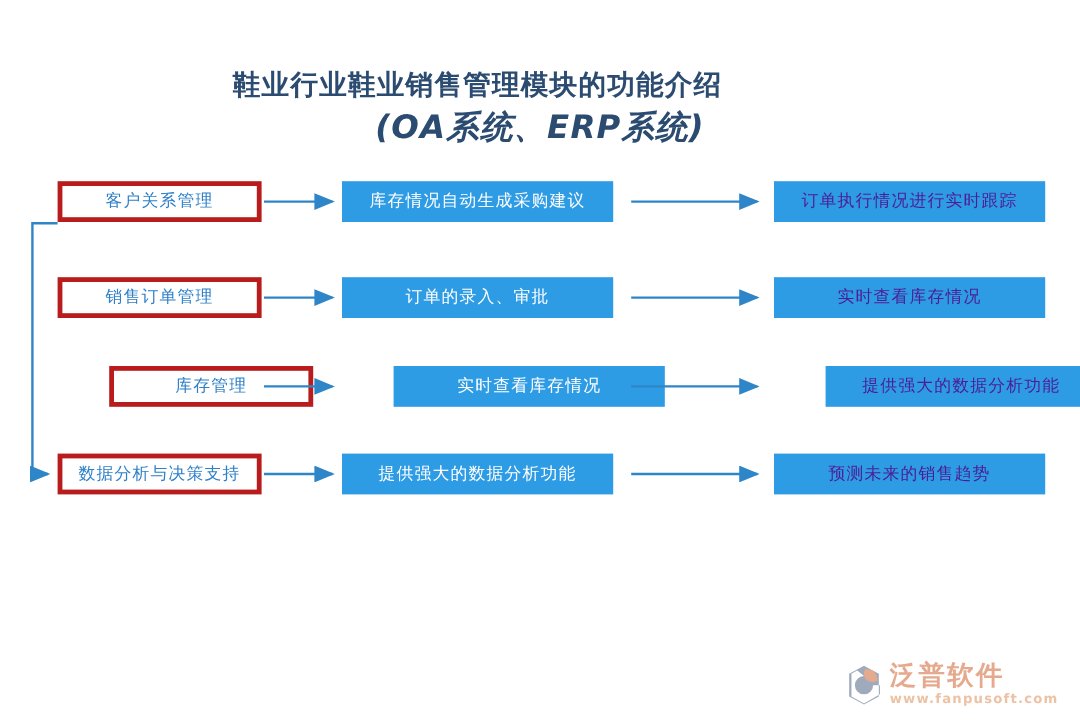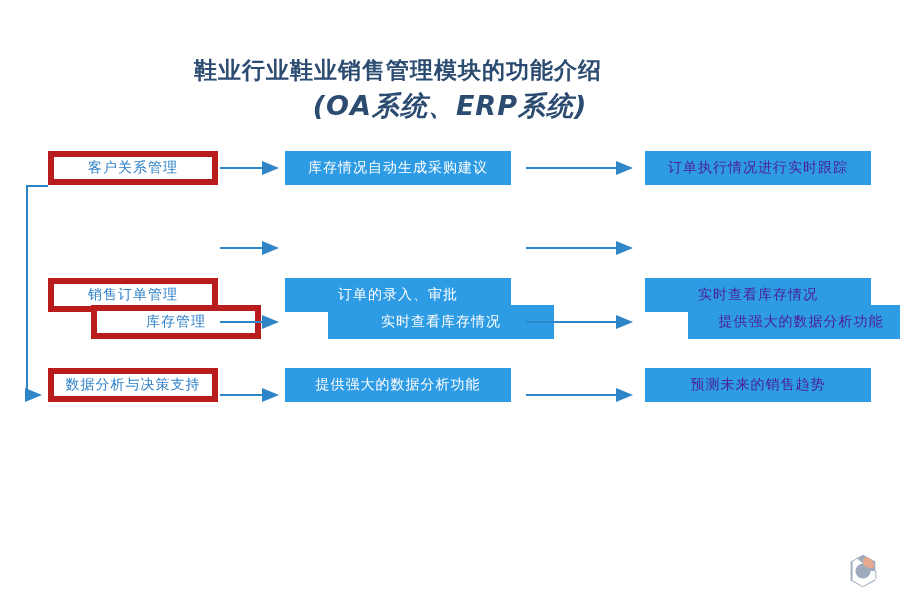--- a/index.html
+++ b/index.html
@@ -13,29 +13,29 @@
   }
   .subtitle{
     position:absolute;top:88px;left:0;width:900px;text-align:center;
     color:#2B4B70;font-size:27px;font-weight:600;font-style:italic;letter-spacing:1px;
   }
   .box{
     position:absolute;height:34px;display:flex;align-items:center;justify-content:center;
     font-size:14px;letter-spacing:1px;box-sizing:border-box;white-space:nowrap;
   }
   .module{
-    left:48px;width:170px;background:#ffffff;border:6px solid #b91c1c;color:#2E80C8;
+    left:48px;width:170px;background:#ffffff;border:4px solid #b91c1c;color:#2E80C8;
   }
   .feature{
     left:285px;width:226px;background:#2E9BE5;color:#ffffff;
   }
   .benefit{
     left:645px;width:226px;background:#2E9BE5;color:#4c1d95;
   }
-  .r0{top:151px;} .r1{top:231px;margin-top:47px;} .r2{top:305px;margin-left:43px;} .r3{top:368px;}
+  .r0{top:151px;} .r1{top:231px;} .r2{top:305px;margin-left:43px;} .r3{top:378px;}
   .arrow-layer{position:absolute;top:0;left:0;pointer-events:none;}
   .footer{
     position:absolute;right:18px;bottom:10px;display:flex;align-items:flex-start;
   }
   .footer .texts{display:flex;flex-direction:column;align-items:flex-start;margin-left:2px;}
   .brand{color:#E5A98E;font-size:22px;font-weight:700;letter-spacing:2px;line-height:24px;}
   .site{color:#ECC2A4;font-size:11px;font-weight:700;letter-spacing:1px;line-height:13px;}
 </style>
 </head>
 <body>
@@ -77,13 +77,17 @@
   <line x1="526" y1="395" x2="631" y2="395" stroke="#2E86C8" stroke-width="2" marker-end="url(#ah)"></line>
 
   <polyline points="48,186 27,186 27,395 40,395" fill="none" stroke="#2E86C8" stroke-width="2" marker-end="url(#ah)"></polyline>
 </svg>
 
 <div class="footer">
   <svg width="38" height="38" viewBox="0 0 40 40">
     <path d="M20 3 L33 10 L33 30 L20 37 L7 30 L7 10 Z M20 12 a8 8 0 1 0 8 8 l6 0 0 8 -14 8 -11 -6 0 -20 5 -3 z" fill="#9FABBC" fill-rule="evenodd"></path>
     <path d="M21 6 q10 -1 11 10 q-7 3 -11 -2 q-2 -4 0 -8 z" fill="#E5A98E"></path>
   </svg>
+  <div class="texts">
+    <div class="brand">泛普软件</div>
+    <div class="site">www.fanpusoft.com</div>
+  </div>
 </div>
 
 </body></html>

